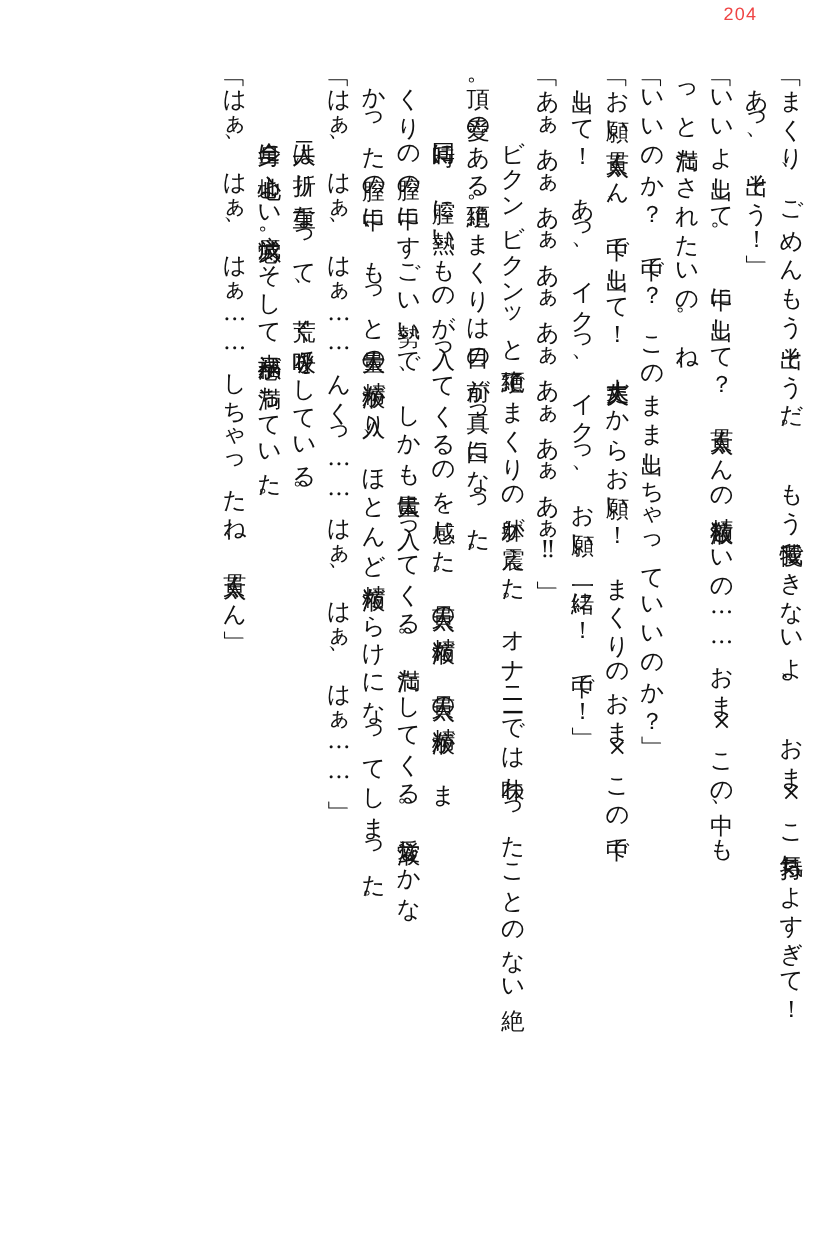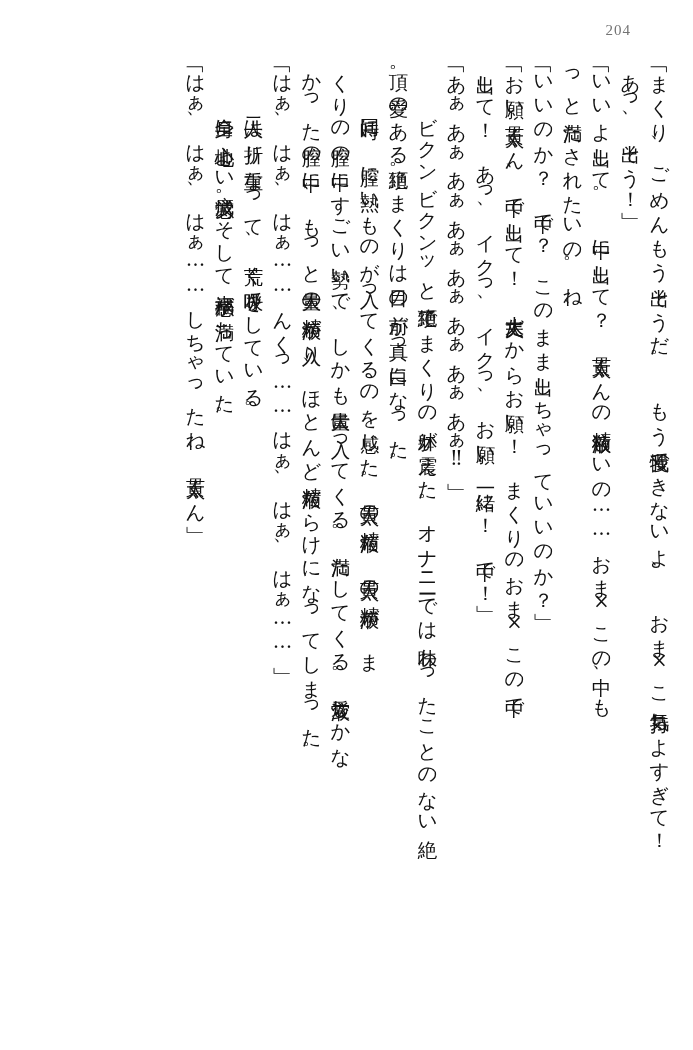--- a/index.html
+++ b/index.html
@@ -16,26 +16,26 @@
   }
   #page {
     position: relative;
     width: 693px;
     height: 1050px;
     background: #ffffff;
     box-sizing: border-box;
   }
   #page-number {
     position: absolute;
-    top: 22px;
+    top: 4px;
     right: 62px;
     font-size: 15px;
     letter-spacing: 1px;
-    color: #737373;
-    font-family: Liberation Serif, serif;
+    color: #ef4444;
+    font-family: Liberation Sans, sans-serif;
   }
   #body-text {
     position: absolute;
     top: 60px;
     right: 24px;
     left: 24px;
     bottom: 40px;
     display: flex;
     flex-direction: row-reverse;
     justify-content: flex-start;

